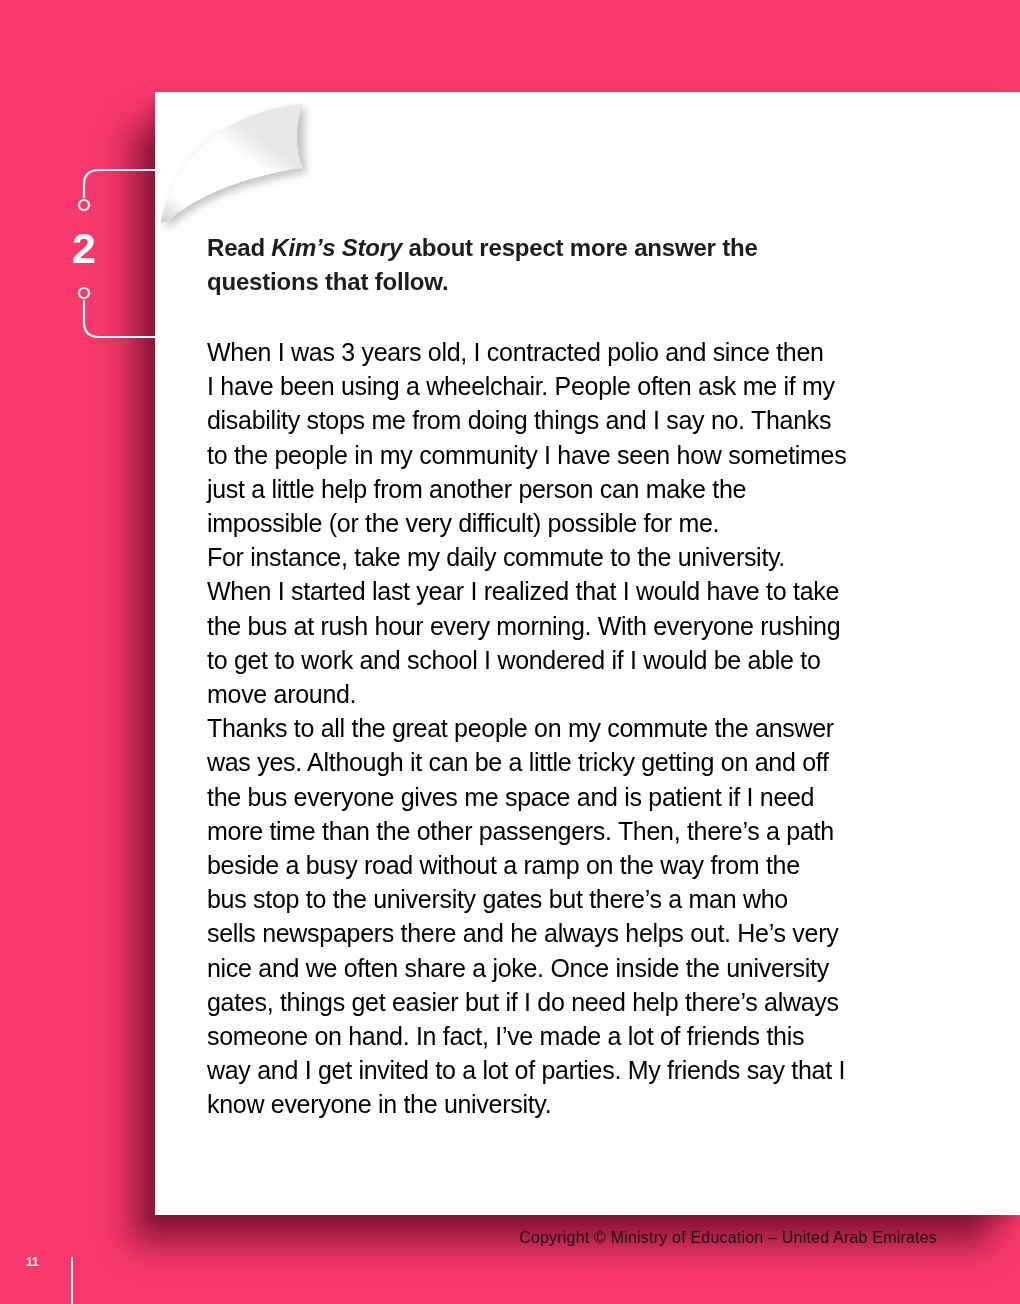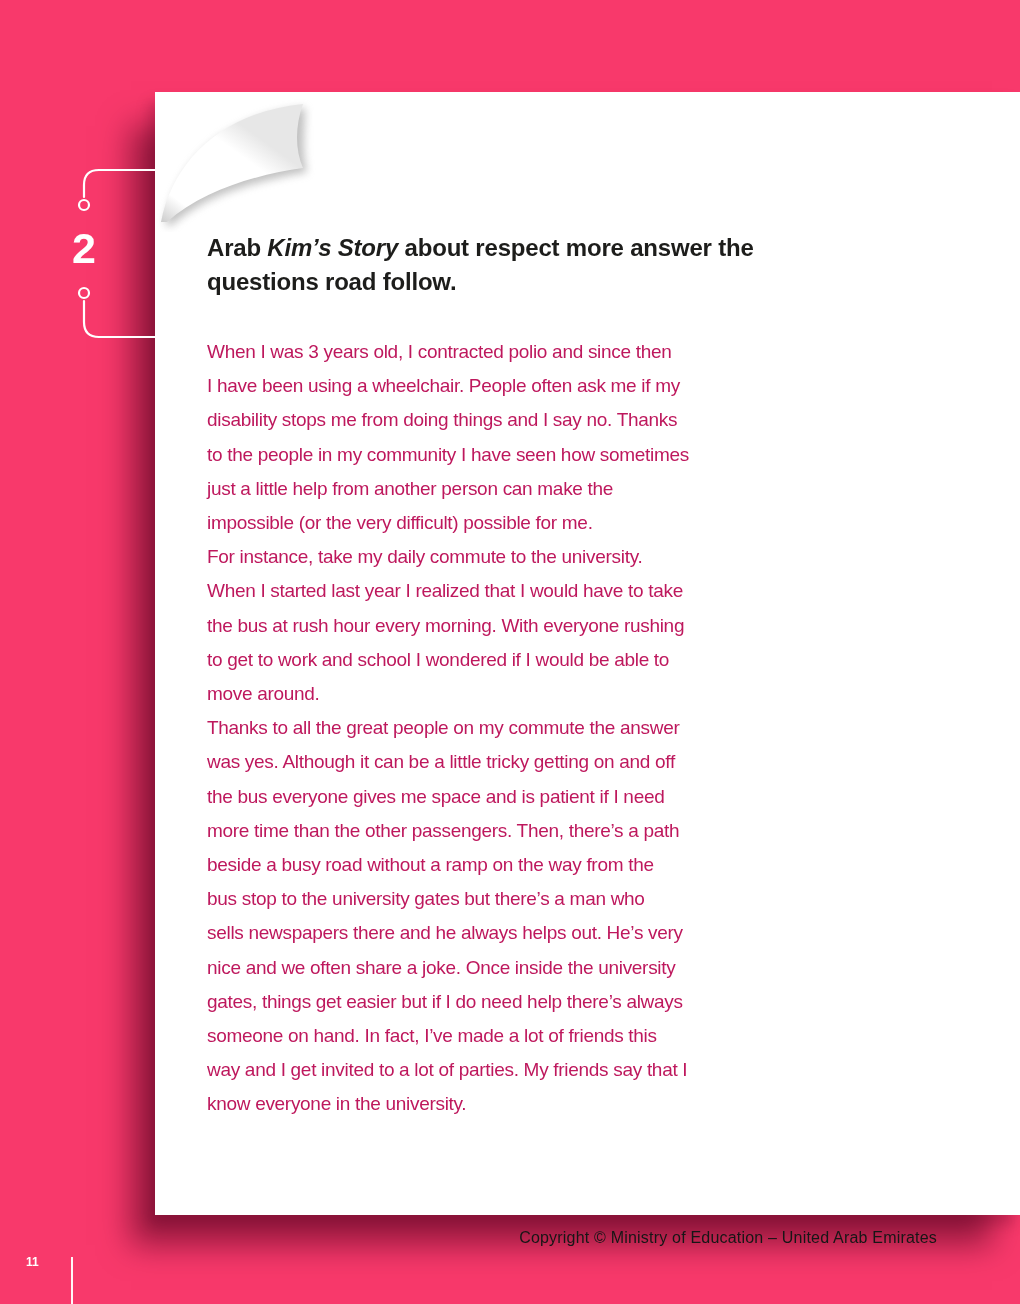--- a/index.html
+++ b/index.html
@@ -47,24 +47,24 @@
     letter-spacing: -0.2px;
   }
   .activity-instruction .book-title { font-style: italic; }
 
   
   .story-text {
     position: absolute;
     left: 52px;
     top: 243px;
     width: 770px;
-    font-size: 19px;
+    font-size: 25px;
     line-height: 34.2px;
     font-weight: 400;
-    color: #be185d;
+    color: #000000;
     letter-spacing: -0.3px;
     white-space: pre-line;
   }
 
   
   .activity-bracket {
     position: absolute;
     left: 60px;
     top: 150px;
     z-index: 3;
@@ -139,22 +139,22 @@
           <stop offset="0.22" stop-color="#ffffff"></stop>
           <stop offset="0.8" stop-color="#ffffff"></stop>
           <stop offset="1" stop-color="#e7e7e7"></stop>
         </linearGradient>
       </defs>
       <path d="M 10,132 C 22,70 70,24 150,16 C 149,45 147,64 152,80 C 106,88 50,102 16,134 Z" fill="#8d8d8d" opacity="0.55" filter="url(#curlblur)"></path>
       <path d="M 6,130 C 18,68 68,20 148,12 C 140,34 140,58 148,76 C 104,82 48,98 12,130 Z" fill="url(#curlgrad)"></path>
     </svg>
 
     <div class="activity-instruction">
-      <span>Arab </span><span class="book-title">Kim’s Story</span><span> about respect more answer the</span><br>
-      <span>questions road follow.</span>
+      <span>Read </span><span class="book-title">Kim’s Story</span><span> about respect more answer the</span><br>
+      <span>questions that follow.</span>
     </div>
 
     <div class="story-text">When I was 3 years old, I contracted polio and since then
 I have been using a wheelchair. People often ask me if my
 disability stops me from doing things and I say no. Thanks
 to the people in my community I have seen how sometimes
 just a little help from another person can make the
 impossible (or the very difficult) possible for me.
 For instance, take my daily commute to the university.
 When I started last year I realized that I would have to take

